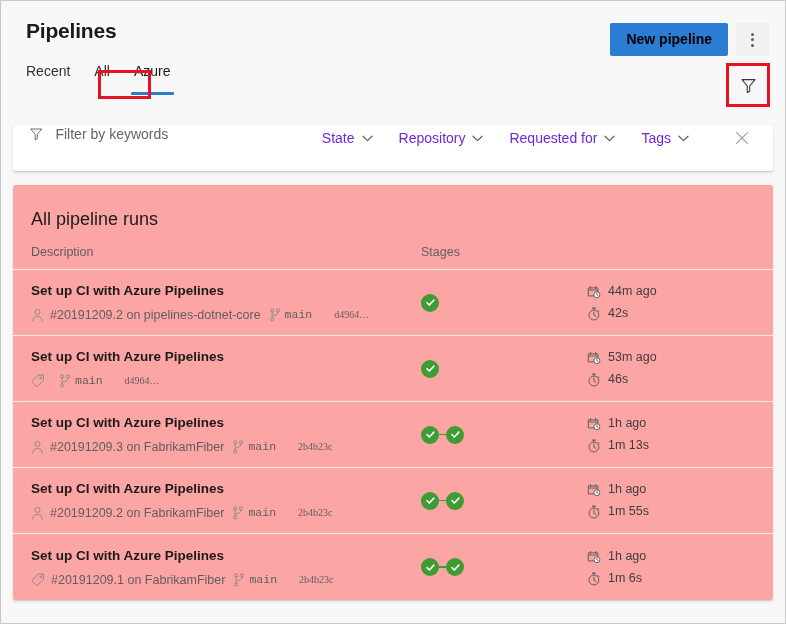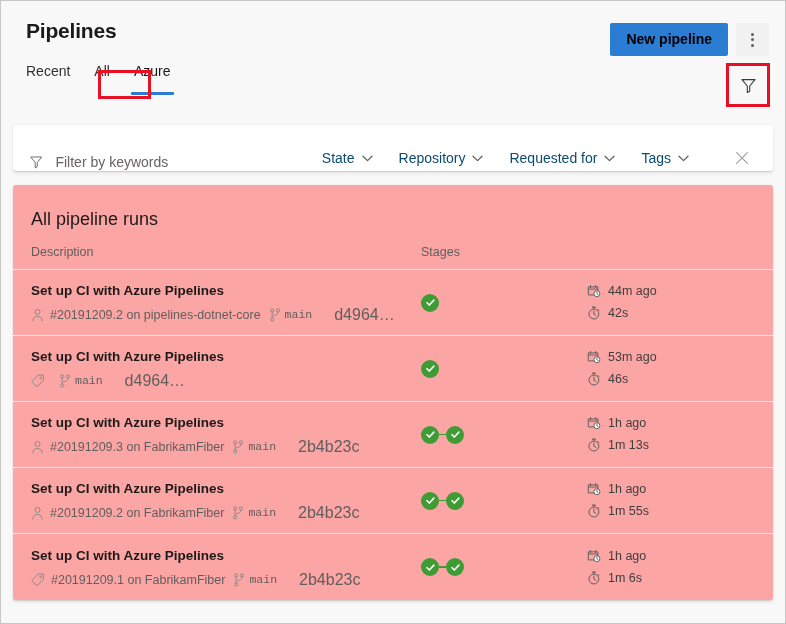--- a/index.html
+++ b/index.html
@@ -156,21 +156,21 @@
   .filter-card {
     position: absolute;
     left: 12px;
     top: 124px;
     width: 760px;
     height: 46px;
     background: #ffffff;
     border-radius: 3px;
     box-shadow: 0 1.6px 3.6px rgba(0,0,0,0.10), 0 0.3px 0.9px rgba(0,0,0,0.09);
     display: flex;
-    align-items: flex-end;
+    align-items: flex-start;
     box-sizing: border-box;
     padding: 0 12px 0 16px;
   }
   .filter-input-wrap {
     display: flex;
     align-items: center;
     flex: 1;
     gap: 10px;
     min-width: 0;
   }
@@ -188,21 +188,21 @@
     display: flex;
     align-items: center;
     gap: 26px;
     padding-right: 6px;
   }
   .fdrop {
     display: flex;
     align-items: center;
     gap: 7px;
     font-size: 14px;
-    color: #0c4a6e;
+    color: #6d28d9;
     cursor: pointer;
     white-space: nowrap;
   }
   .clear-filters {
     border: none;
     background: transparent;
     cursor: pointer;
     width: 26px;
     height: 26px;
     display: flex;
@@ -281,22 +281,22 @@
     margin-right: 6px;
     flex: 0 0 auto;
   }
   .branch-icon { margin: 0 4px 0 8px; }
   .branch-name {
     font-family: "Liberation Mono", monospace;
     font-size: 11.5px;
     color: #605e5c;
   }
   .commit-sha {
-    font-family: Liberation Sans, sans-serif;
-    font-size: 16px;
+    font-family: Liberation Serif, serif;
+    font-size: 10px;
     color: #605e5c;
     margin-left: 22px;
   }
 
   .stages-cell {
     width: 160px;
     display: flex;
     align-items: center;
     gap: 0;
   }
@@ -320,21 +320,21 @@
   .time-cell {
     flex: 1;
     display: flex;
     flex-direction: column;
     justify-content: center;
     gap: 7px;
     padding-left: 6px;
   }
   .time-line {
     display: flex;
-    align-items: flex-start;
+    align-items: flex-end;
     font-size: 12.5px;
     color: #403e3d;
     line-height: 15px;
   }
   .time-line .meta-icon { margin-right: 7px; }
 </style>
 </head>
 <body>
 
 <div class="page">

